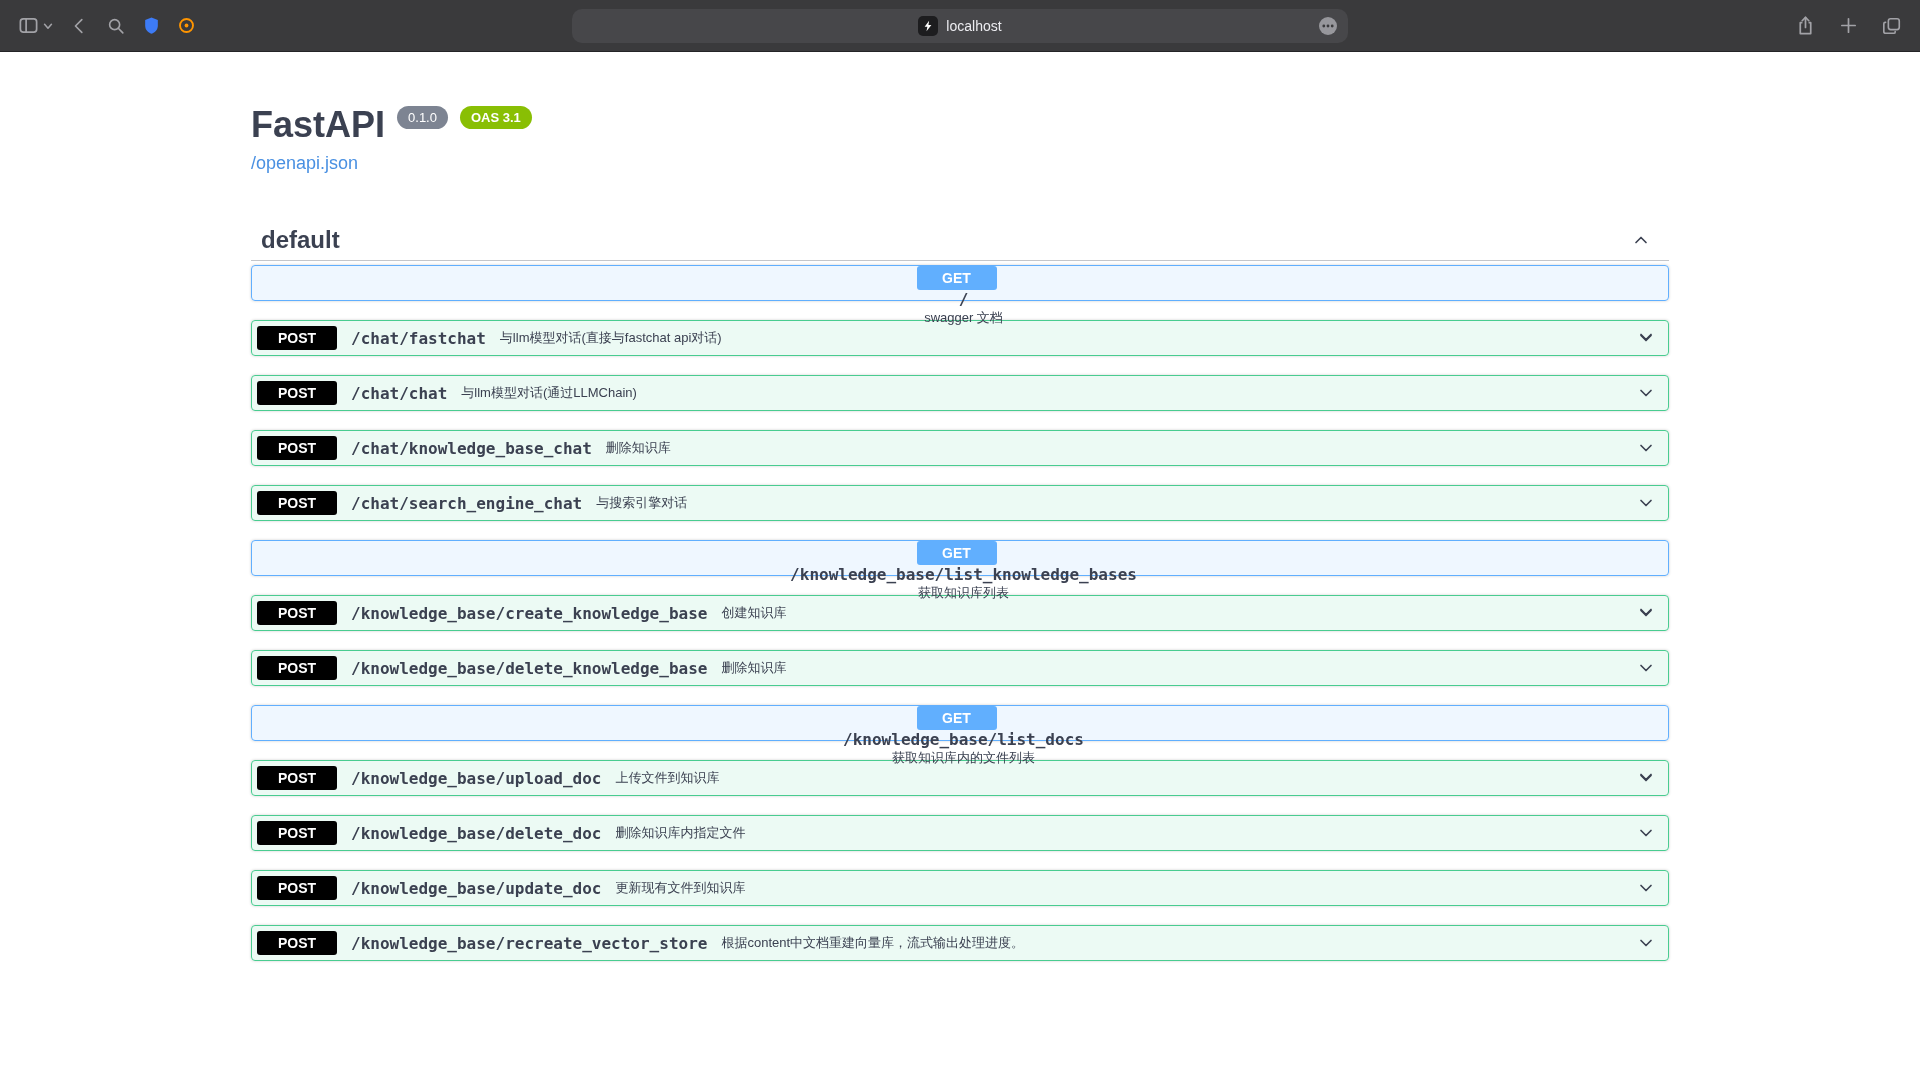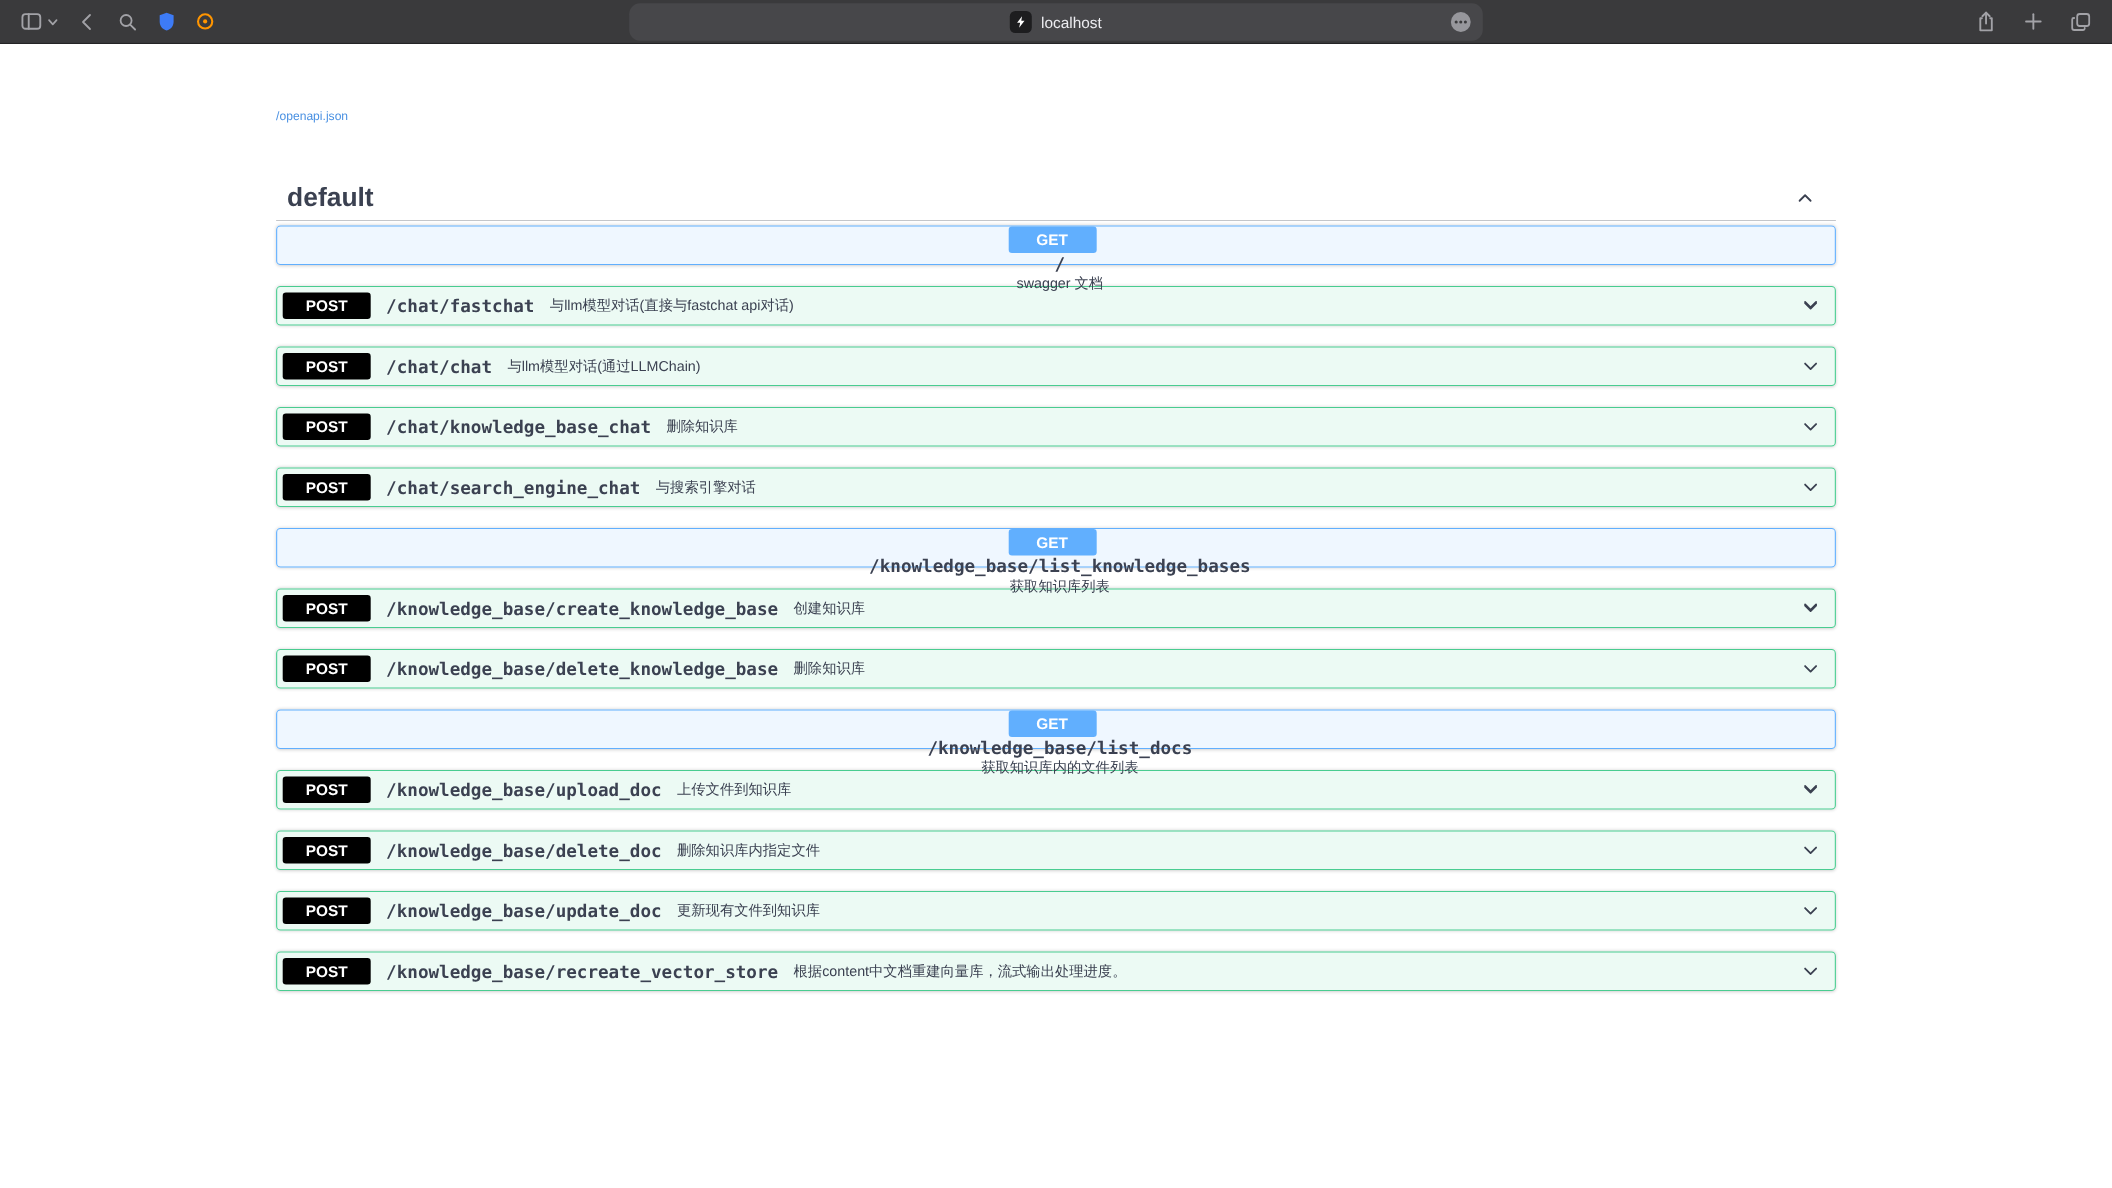--- a/index.html
+++ b/index.html
@@ -2,21 +2,21 @@
 <html><head>
 <meta charset="utf-8">
 <style>
   * { margin:0; padding:0; box-sizing:border-box; }
   html, body { width:1920px; height:1080px; overflow:hidden; }
   body { font-family:"Liberation Sans", sans-serif; background:#ffffff; }
   button { background:none; border:none; padding:0; cursor:pointer; display:flex; align-items:center; justify-content:center; }
 
   
   .browser-bar {
-    position:relative; height:40px; background:#3a3a3c;
+    position:relative; height:52px; background:#3a3a3c;
     border-bottom:1px solid #242426;
     display:flex; align-items:center; padding:0 18px;
   }
   .bar-left { display:flex; align-items:center; gap:16px; }
   .bar-left .pair { display:flex; align-items:center; gap:3px; }
   .bar-right { margin-left:auto; display:flex; align-items:center; gap:24px; }
   .bar-icon svg { display:block; }
   .stroke-ic { stroke:#a2a2a7; stroke-width:1.8; fill:none; stroke-linecap:round; stroke-linejoin:round; }
 
   .url-field {
@@ -36,21 +36,21 @@
   
   .page { height:1028px; background:#ffffff; overflow:hidden; }
   .swagger { width:1418px; margin:0 auto; color:#3b4151; }
 
   .info { margin-top:52px; margin-bottom:46px; }
   .title-line { display:flex; align-items:flex-start; gap:12px; }
   .api-title { font-size:36px; line-height:41px; font-weight:700; color:#3b4151; }
   .pill { border-radius:50px; color:#ffffff; font-size:13px; line-height:13px; padding:5px 11px; margin-top:2px; }
   .pill.version { background:#7d8492; }
   .pill.oas { background:#89bf04; font-weight:700; }
-  .spec-link { display:inline-block; margin-top:8px; font-size:11px; color:#4990e2; text-decoration:none; }
+  .spec-link { display:inline-block; margin-top:8px; font-size:18px; color:#4990e2; text-decoration:none; }
 
   .opblock-tag {
     display:flex; align-items:center; justify-content:space-between;
     padding:6px 18px 6px 10px; margin-bottom:4px;
     border-bottom:1px solid rgba(59,65,81,.3);
     cursor:pointer;
   }
   .opblock-tag h3 { font-size:24px; line-height:28px; font-weight:700; color:#3b4151; }
 
   .opblock {
@@ -158,20 +158,25 @@
           <path d="M4 7 H3.5 A1.5 1.5 0 0 0 2 8.5 V17 A2 2 0 0 0 4 19 H13 A1.5 1.5 0 0 0 14.5 17.5 V17"></path>
       </svg>
     </button>
   </div>
 </div>
 
 <div class="page">
   <div class="swagger">
 
     <div class="info">
+      <div class="title-line">
+        <h1 class="api-title">FastAPI</h1>
+        <span class="pill version">0.1.0</span>
+        <span class="pill oas">OAS 3.1</span>
+      </div>
       <a class="spec-link" href="#">/openapi.json</a>
     </div>
 
     <div id="sections-root">
   <section class="tag-section">
     <div class="opblock-tag">
       <h3>default</h3>
       <button class="chev">
         <svg viewBox="0 0 24 24">
                 <polyline points="6,15 12,9 18,15"></polyline>

